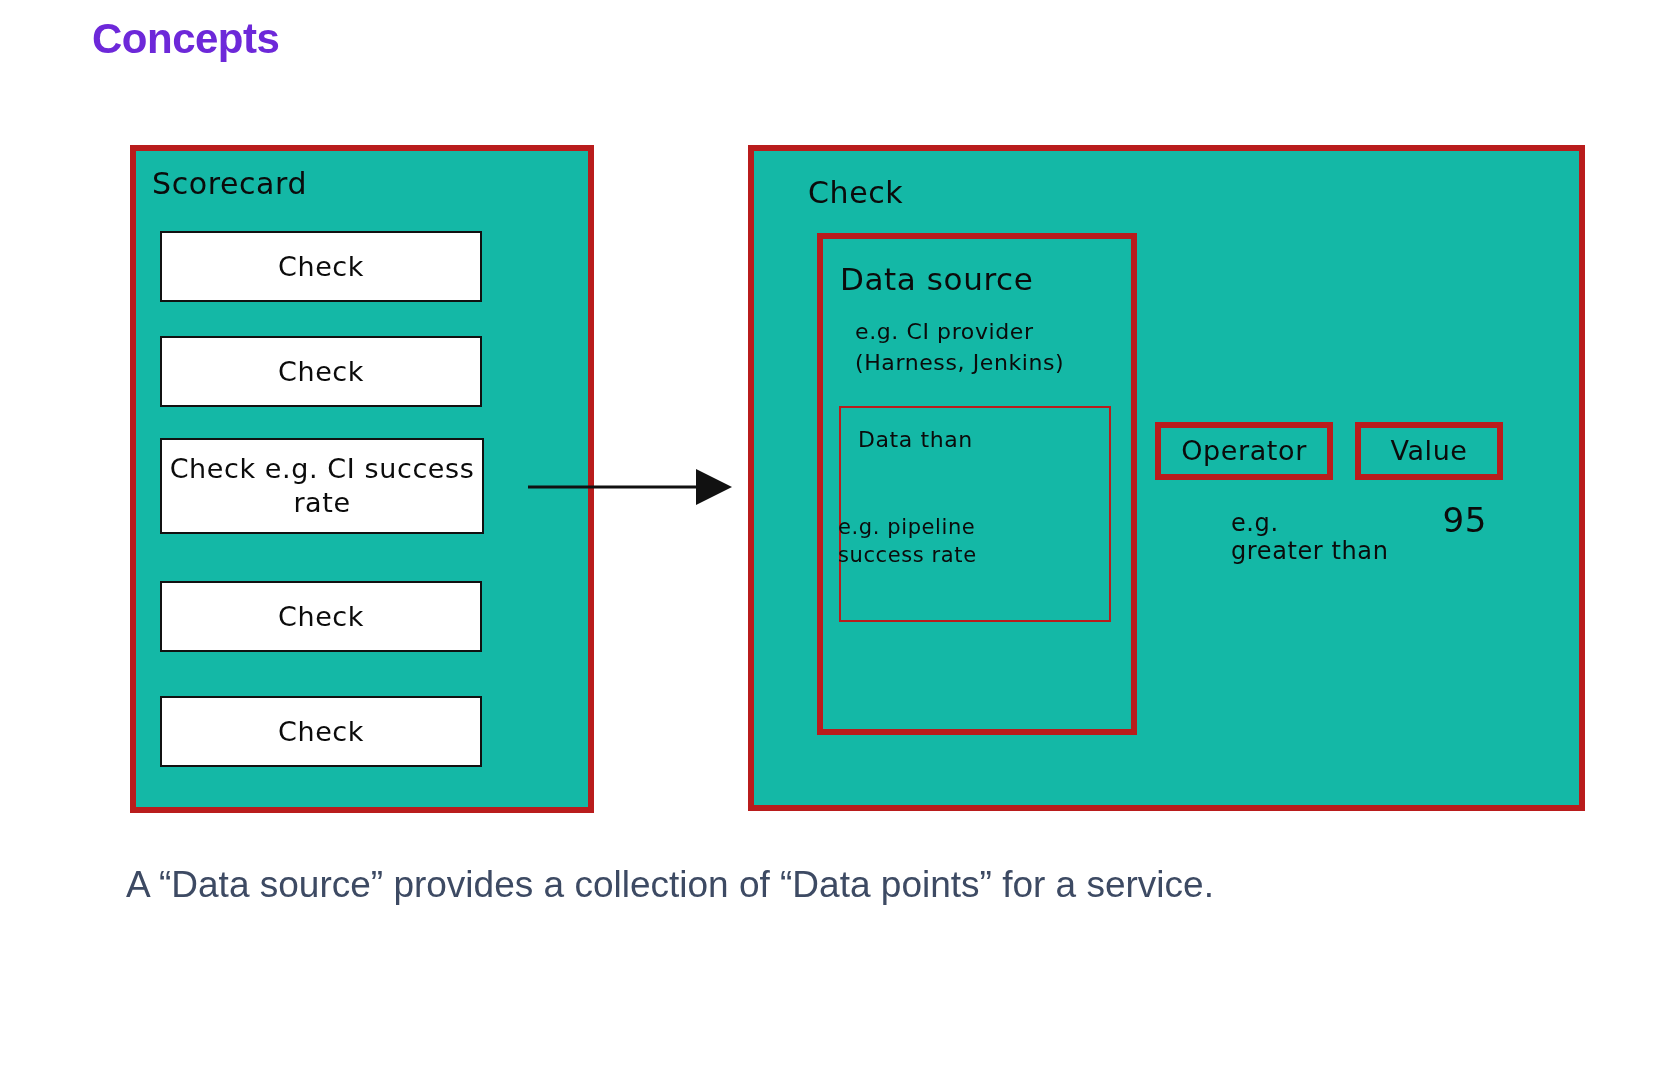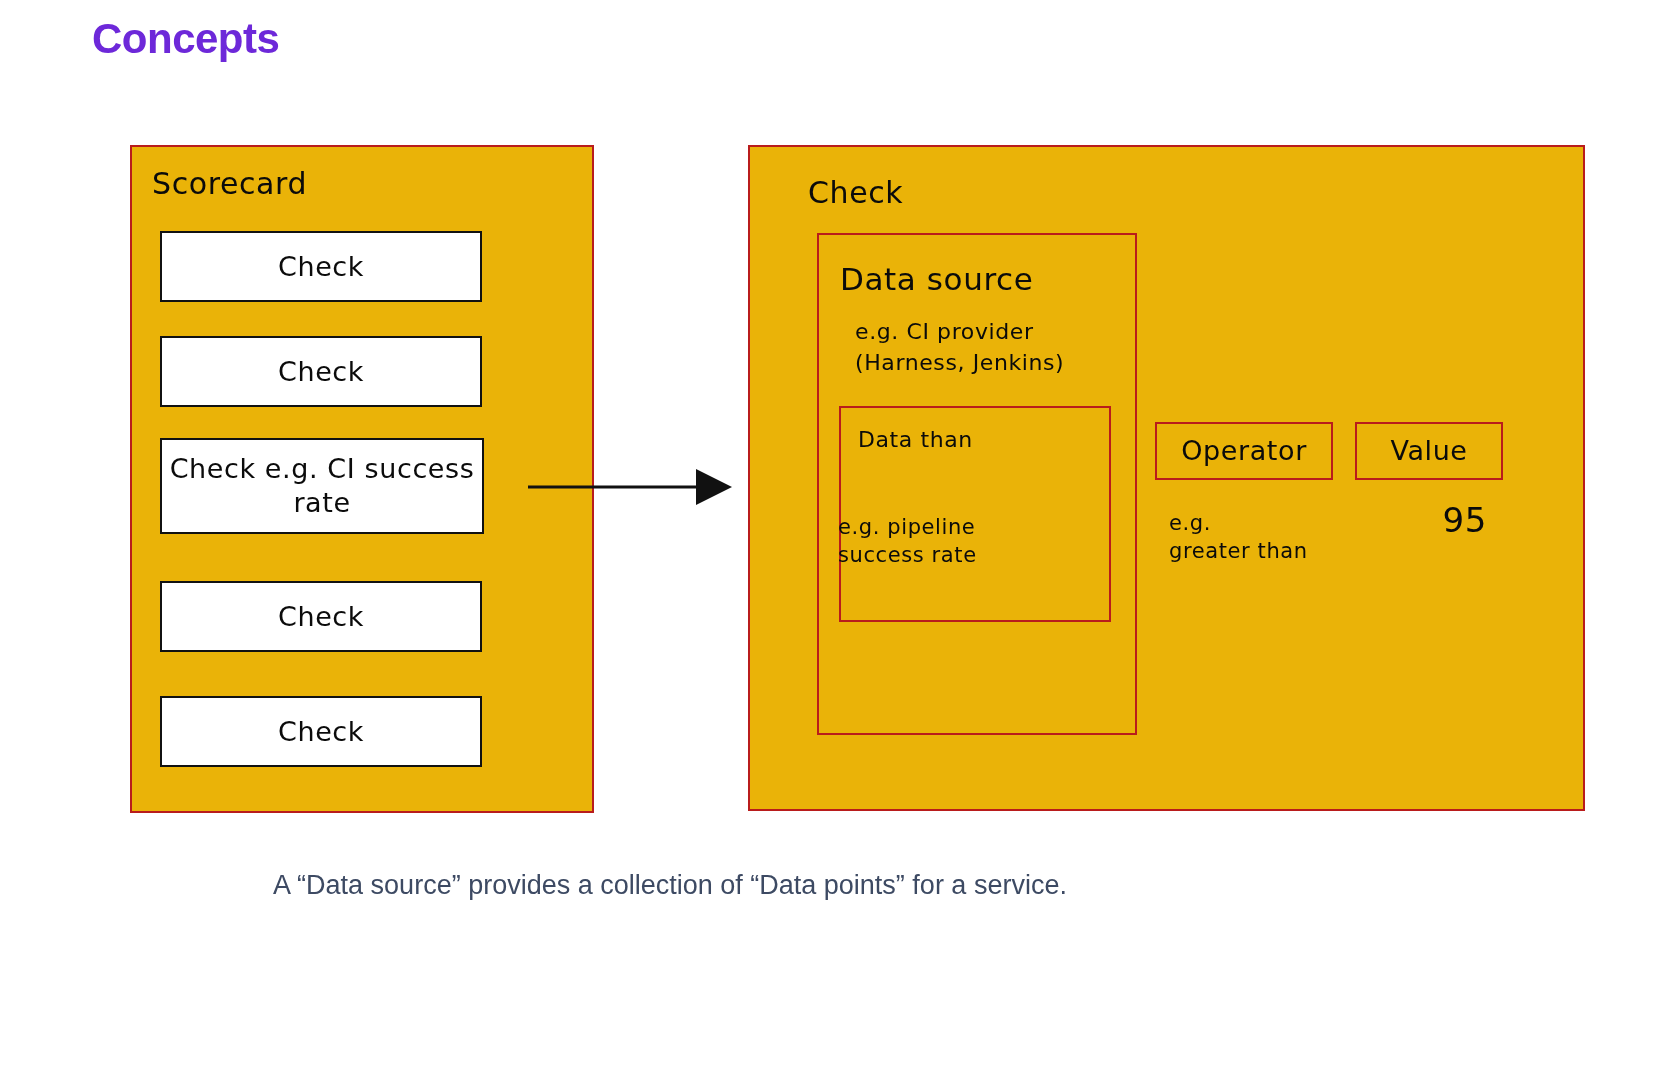--- a/index.html
+++ b/index.html
@@ -33,22 +33,22 @@
   .hand {
     font-family: "DejaVu Sans", sans-serif;
     color: #0b0b0b;
     letter-spacing: 0.6px;
     font-weight: 400;
   }
 
   
   .sketch-box {
     position: absolute;
-    background: #eab308;
-    border: 2px solid #b91c1c;
+    background: #14b8a6;
+    border: 6px solid #b91c1c;
   }
 
   .sketch-box.thin { border-width: 2px; }
 
   
   #scorecard-box {
     left: 130px;
     top: 145px;
     width: 464px;
     height: 668px;
@@ -173,23 +173,23 @@
     justify-content: center;
   }
 
   #operator-box .label {
     font-size: 27px;
     line-height: 34px;
   }
 
   #operator-example {
     position: absolute;
-    left: 1169px;
+    left: 1231px;
     top: 509px;
-    font-size: 21px;
+    font-size: 24px;
     line-height: 28px;
     white-space: pre-line;
   }
 
   
   #value-box {
     left: 1355px;
     top: 422px;
     width: 148px;
     height: 58px;
@@ -215,21 +215,21 @@
 
   
   #caption {
     position: absolute;
     left: 0;
     top: 862px;
     width: 1340px;
     text-align: center;
     font-family: "Liberation Sans", sans-serif;
     color: #3d4a63;
-    font-size: 27px;
+    font-size: 37px;
     line-height: 46px;
   }
 
   #caption .caption-line { display: block; }
 </style>
 </head>
 <body>
 
 <div id="page-title">Concepts</div>
 

